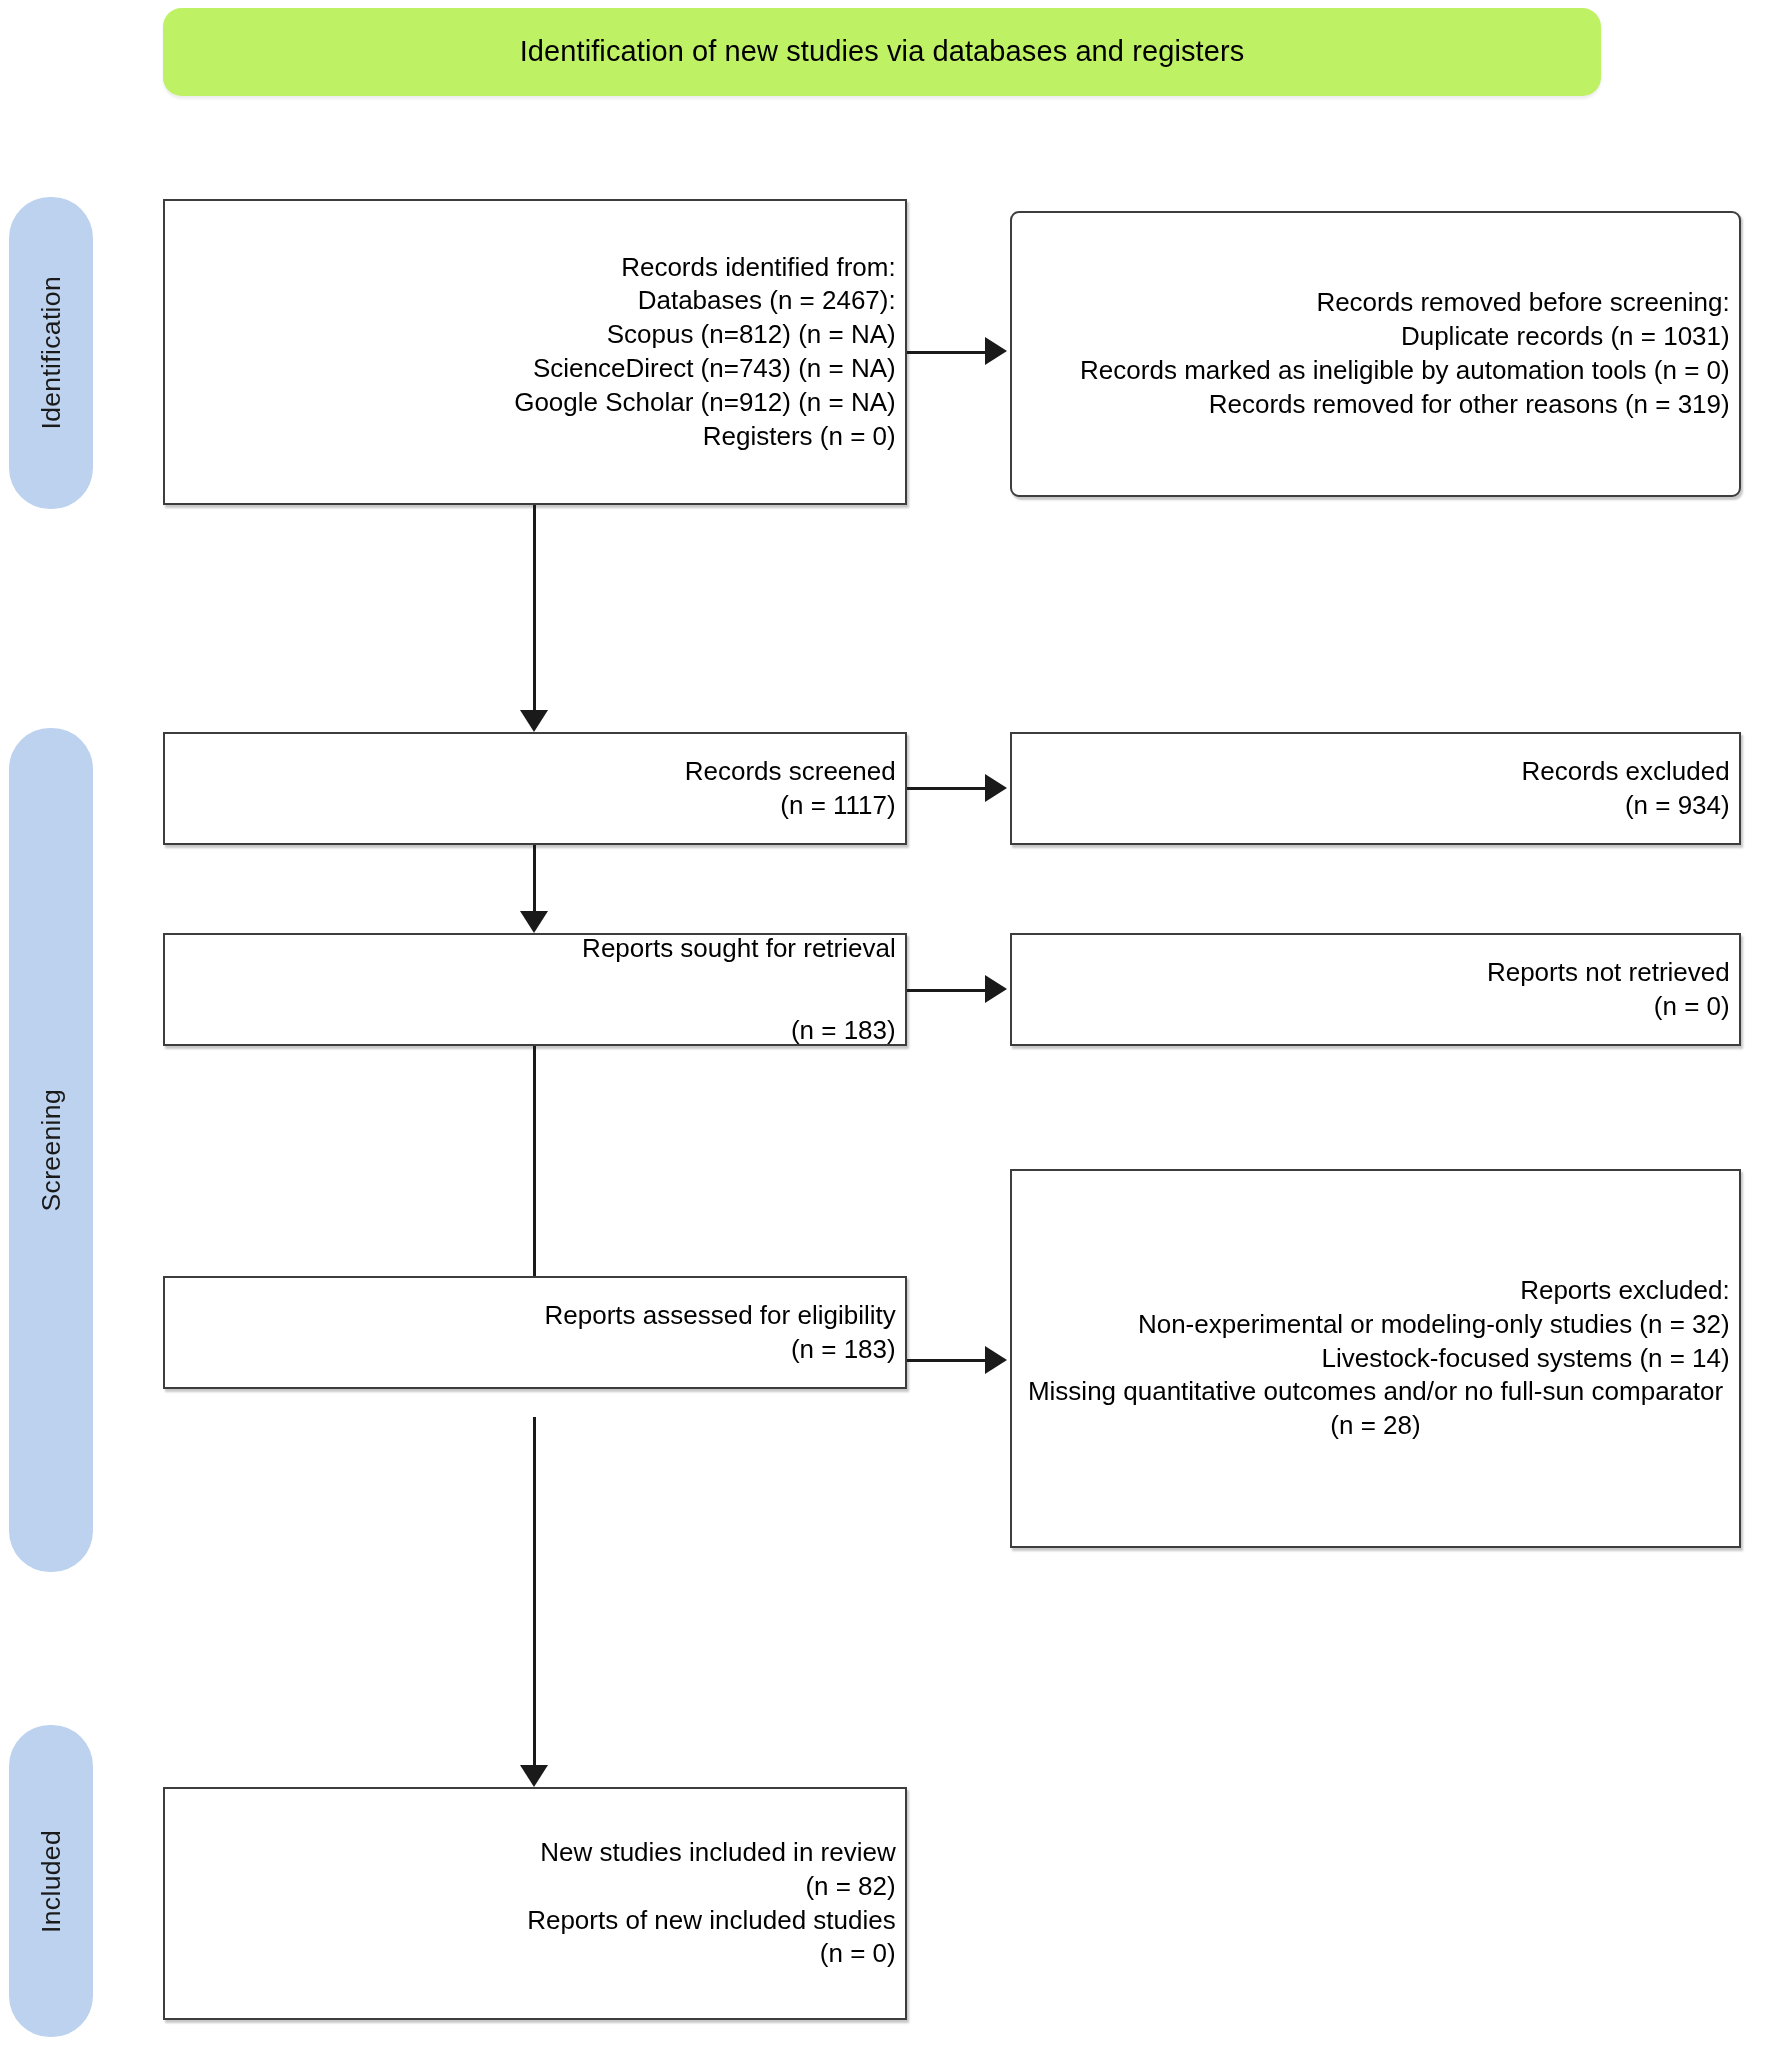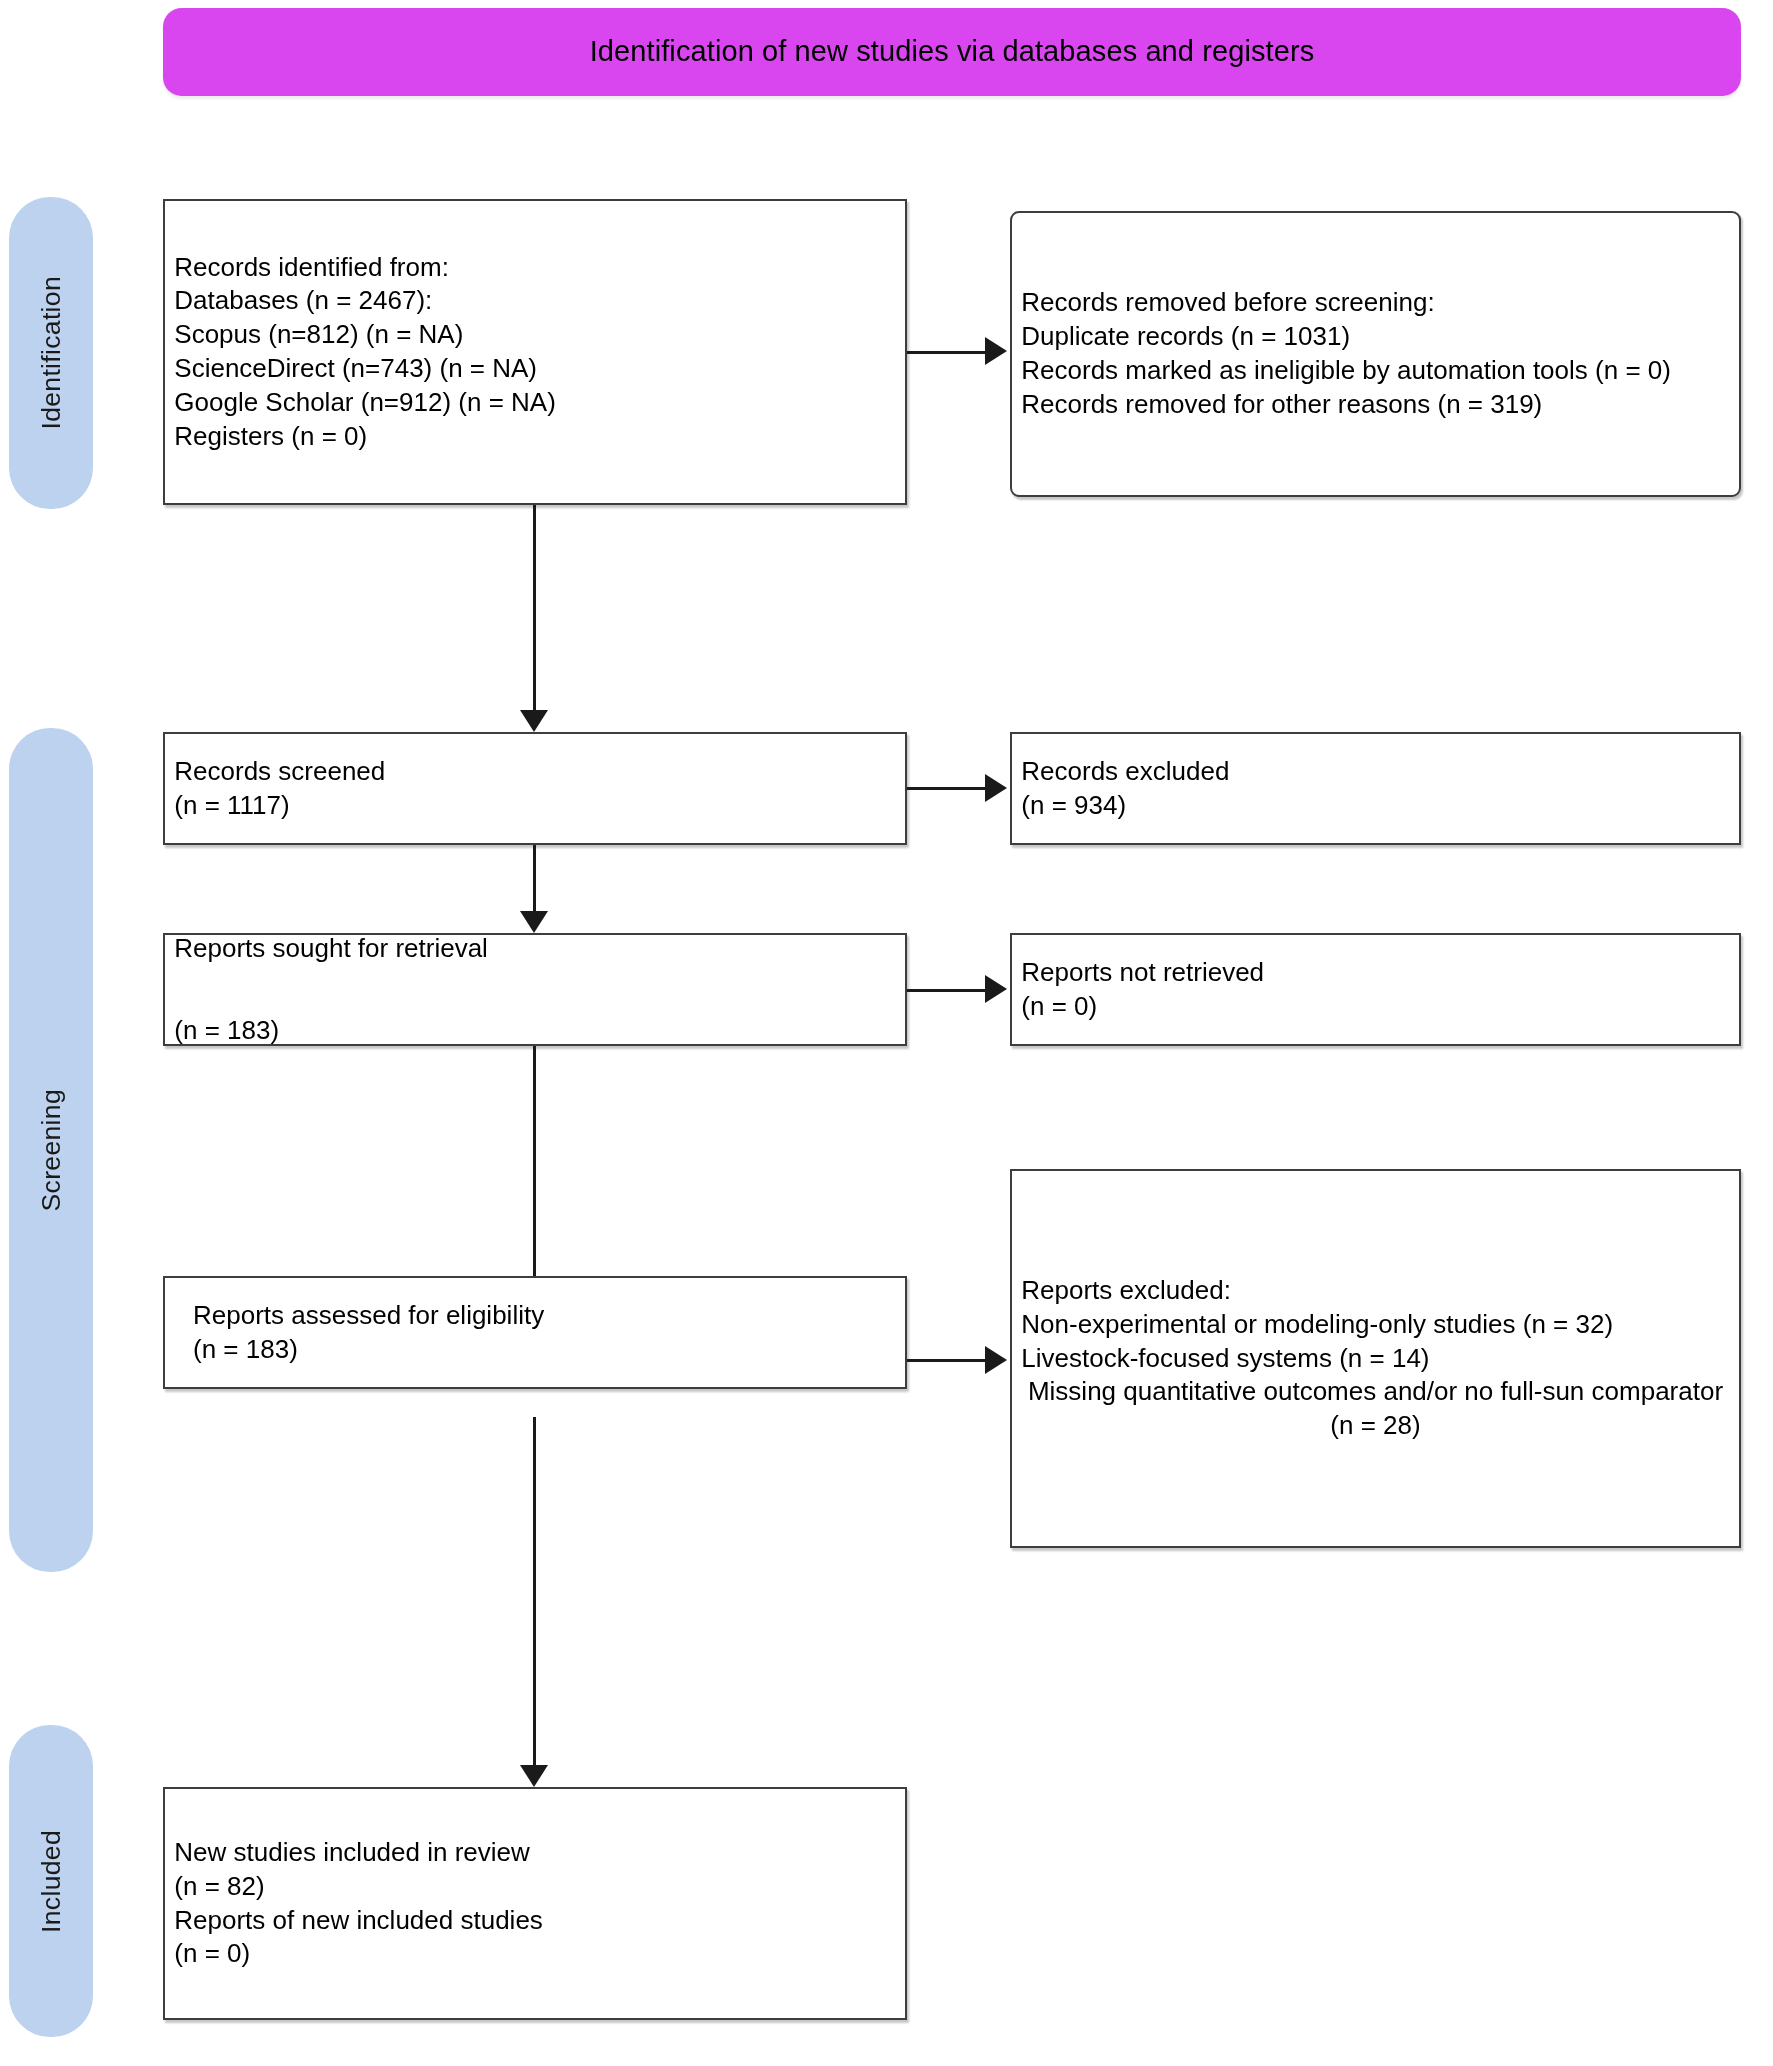--- a/index.html
+++ b/index.html
@@ -18,23 +18,23 @@
     height: 2066px;
     background: #ffffff;
     overflow: hidden;
   }
 
   
   .banner {
     position: absolute;
     left: 163px;
     top: 8px;
-    width: 1578px;
+    width: 1438px;
     height: 88px;
-    background: #d946ef;
+    background: #bef264;
     border-radius: 18.6px;
     display: flex;
     align-items: center;
     justify-content: center;
     box-shadow: 0 2.7px 2.7px rgba(0,0,0,0.07);
   }
   .banner-text {
     font-size: 29px;
     color: #000;
     letter-spacing: 0.1px;
@@ -66,21 +66,21 @@
   #rail-included      { top: 1725px; height: 312px; }
 
   
   .box {
     position: absolute;
     background: #ffffff;
     border: 2px solid #3d3d3d;
     box-sizing: border-box;
     display: flex;
     flex-direction: column;
-    align-items: flex-start;
+    align-items: flex-end;
     justify-content: center;
     padding: 6.6px 9.3px;
     box-shadow: 2px 2.7px 2px rgba(0,0,0,0.22);
   }
   .box .line {
     font-size: 26px;
     line-height: 1.30;
     text-align: center;
     color: #000;
     white-space: nowrap;

